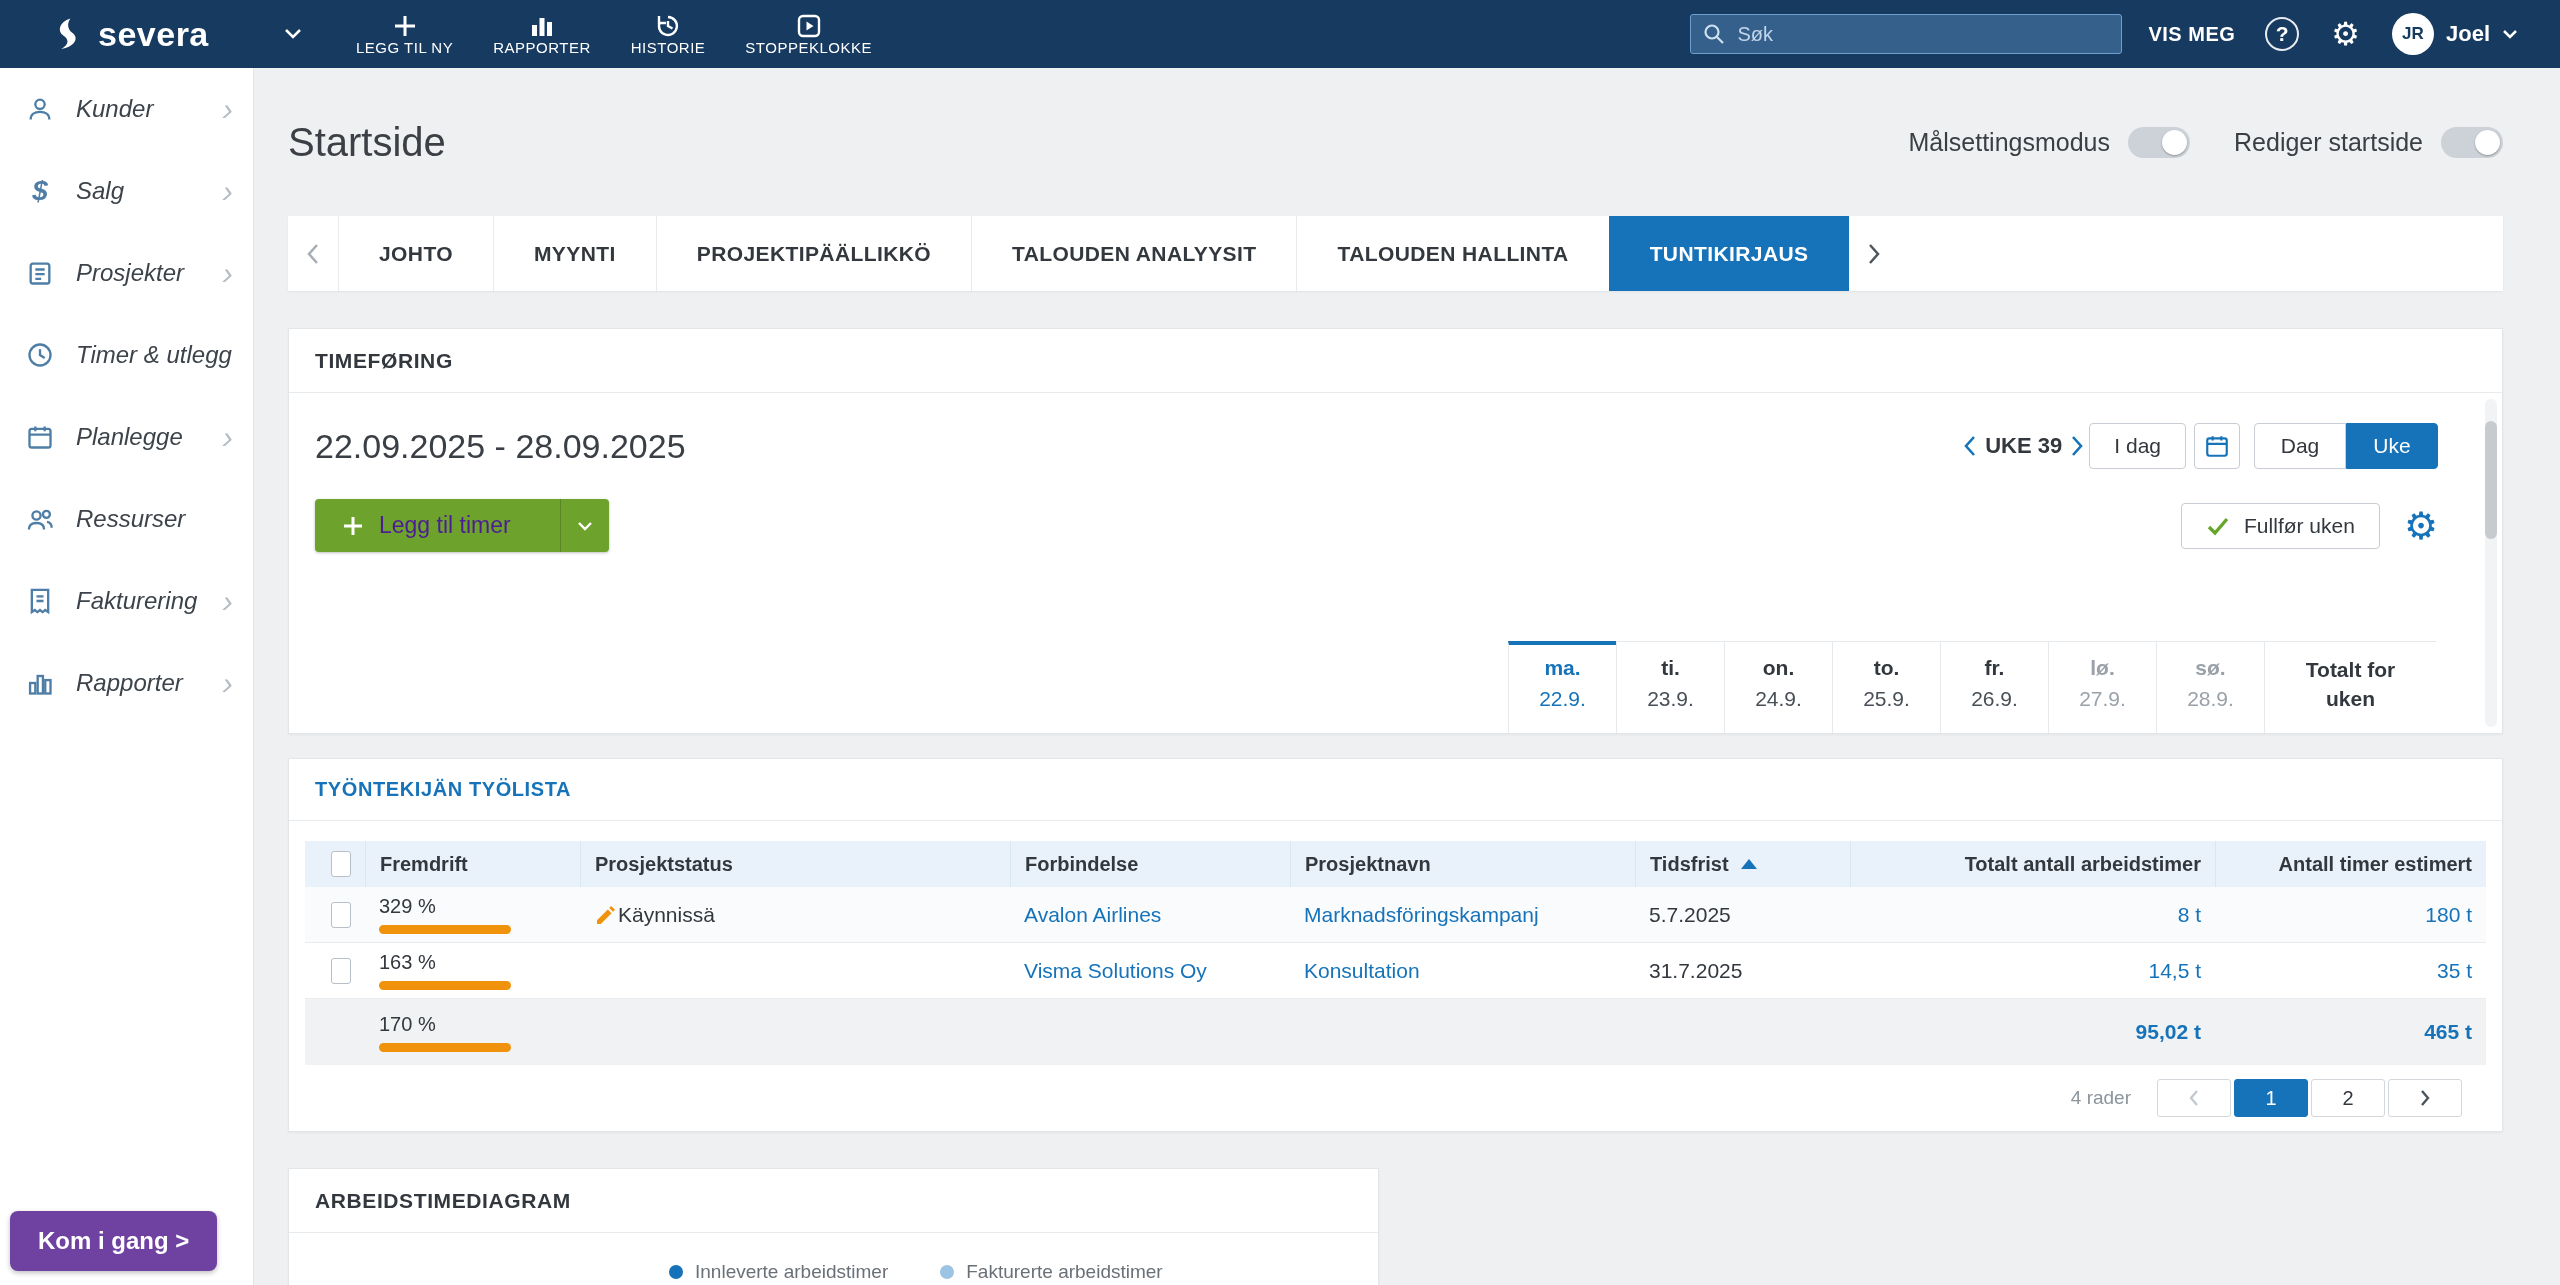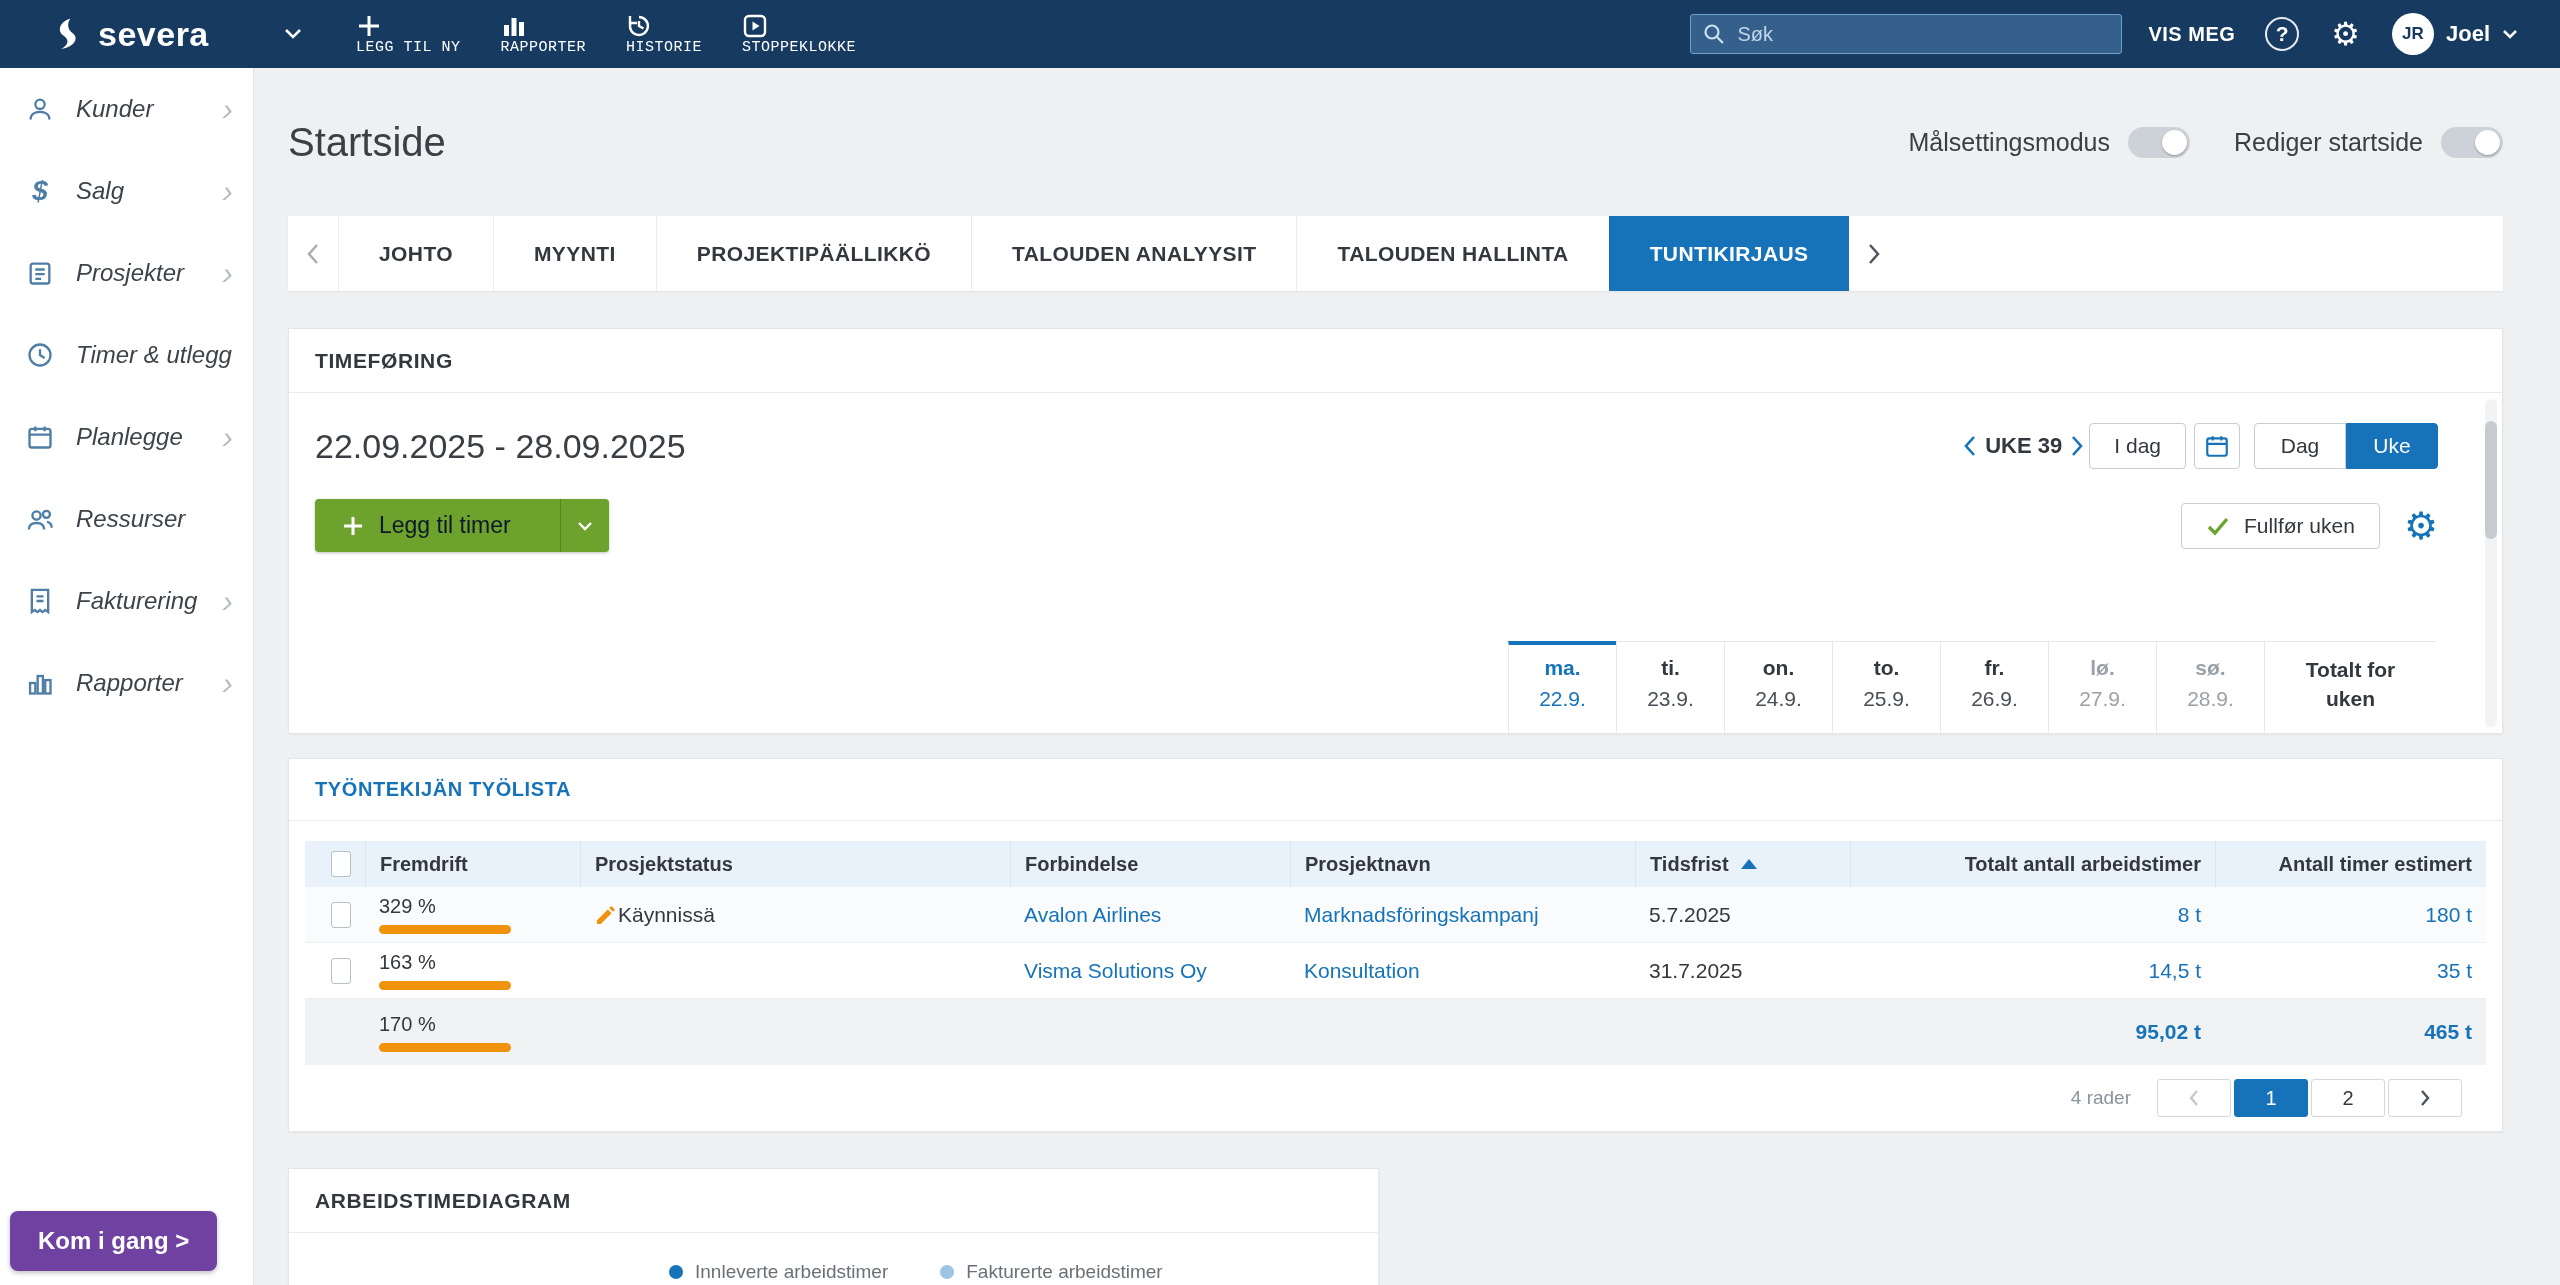--- a/index.html
+++ b/index.html
@@ -6,21 +6,21 @@
   html,body { width:2560px; height:1285px; overflow:hidden; }
   body { font-family:"Liberation Sans", sans-serif; background:#eef0f2; position:relative; }
   svg { display:block; }
 
   
   .topbar { position:absolute; top:0; left:0; right:0; height:68px; background:#173a60; display:flex; align-items:center; color:#fff; z-index:20; }
   .brand { display:flex; align-items:center; gap:12px; padding-left:52px; width:240px; }
   .brand-name { font-size:34px; font-weight:600; letter-spacing:.5px; }
   .brand-caret { margin:0 0 0 44px; cursor:pointer; }
   .topbar-actions { display:flex; margin-left:34px; }
-  .topbar-action { display:flex; flex-direction:column; align-items:flex-start; justify-content:center; padding:0 20px; height:68px; cursor:pointer; font-size:15px; letter-spacing:.5px;font-family:Liberation Mono, monospace; }
+  .topbar-action { display:flex; flex-direction:column; align-items:center; justify-content:center; padding:0 20px; height:68px; cursor:pointer; font-size:15px; letter-spacing:.5px; }
   .topbar-action .ticon { height:26px; display:flex; align-items:center; }
   .topbar-spacer { flex:1; }
   .search { position:relative; width:432px; height:40px; margin-right:22px; }
   .search input { width:100%; height:100%; background:#35608c; border:1px solid #6f9fce; border-radius:3px; color:#e8f1fa; padding:0 12px 0 46px; font-size:20px; outline:none; font-family:inherit; }
   .search input::placeholder { color:#c2d6e9; }
   .search .mag { position:absolute; left:13px; top:9px; }
   .vis-meg { font-size:20px; font-weight:bold; letter-spacing:.5px; margin:0 30px 0 4px; cursor:pointer; white-space:nowrap; }
   .help-circle { width:34px; height:34px; border:2px solid rgba(255,255,255,.9); border-radius:50%; display:flex; align-items:center; justify-content:center; font-size:21px; font-weight:bold; margin-right:32px; cursor:pointer; }
   .gear-top { font-size:32px; line-height:1; margin-right:32px; cursor:pointer; }
   .avatar { width:42px; height:42px; border-radius:50%; background:#ffffff; color:#173a60; display:flex; align-items:center; justify-content:center; font-weight:bold; font-size:17px; margin-right:12px; cursor:pointer; }
@@ -65,21 +65,21 @@
   .tf-controls { margin-left:auto; display:flex; align-items:center; }
   .nav-chev { cursor:pointer; padding:4px; }
   .uke-label { font-size:22px; font-weight:bold; color:#33383e; margin:0 4px; white-space:nowrap; }
   .btn { border:1px solid #c7cdd3; background:#fff; border-radius:4px; font-size:21px; color:#33383e; padding:10px 24px; cursor:pointer; font-family:inherit; white-space:nowrap; }
   .icon-btn { width:46px; height:46px; display:flex; align-items:center; justify-content:center; padding:0; margin-left:8px; }
   .seg { display:flex; margin-left:14px; }
   .seg .btn { border-radius:0; min-width:92px; }
   .seg .btn.first { border-radius:4px 0 0 4px; }
   .seg .btn.active { background:#1673b9; border-color:#1673b9; color:#fff; border-radius:0 4px 4px 0; }
   .tf-row2 { display:flex; align-items:center; padding:30px 64px 0 26px; }
-  .green-btn { display:flex; align-items:stretch; background:#6da32d; border-radius:4px; overflow:hidden; cursor:pointer; color:#0f172a; box-shadow:0 1px 3px rgba(0,0,0,.25);gap:23px; }
+  .green-btn { display:flex; align-items:stretch; background:#6da32d; border-radius:4px; overflow:hidden; cursor:pointer; color:#4c1d95; box-shadow:0 1px 3px rgba(0,0,0,.25);gap:23px; }
   .green-main { display:flex; align-items:center; gap:14px; padding:13px 26px; font-size:23px; }
   .green-caret { display:flex; align-items:center; padding:0 16px; border-left:1px solid rgba(0,0,0,.18); }
   .tf-row2-right { margin-left:auto; display:flex; align-items:center; gap:24px; }
   .fullfor { display:flex; align-items:center; gap:14px; }
   .gear-blue { color:#1673b9; font-size:38px; line-height:1; cursor:pointer; }
   .days { display:flex; justify-content:flex-end; padding-right:66px; margin-top:auto; }
   .day { width:108px; border-left:1px solid #e6e9ec; border-top:1px solid #e6e9ec; text-align:center; padding:14px 0 20px; cursor:pointer; }
   .day .abbr { font-size:21px; font-weight:bold; color:#33383e; }
   .day .date { font-size:21px; color:#494f56; margin-top:7px; }
   .day.active { border-top:4px solid #1673b9; padding-top:11px; }

